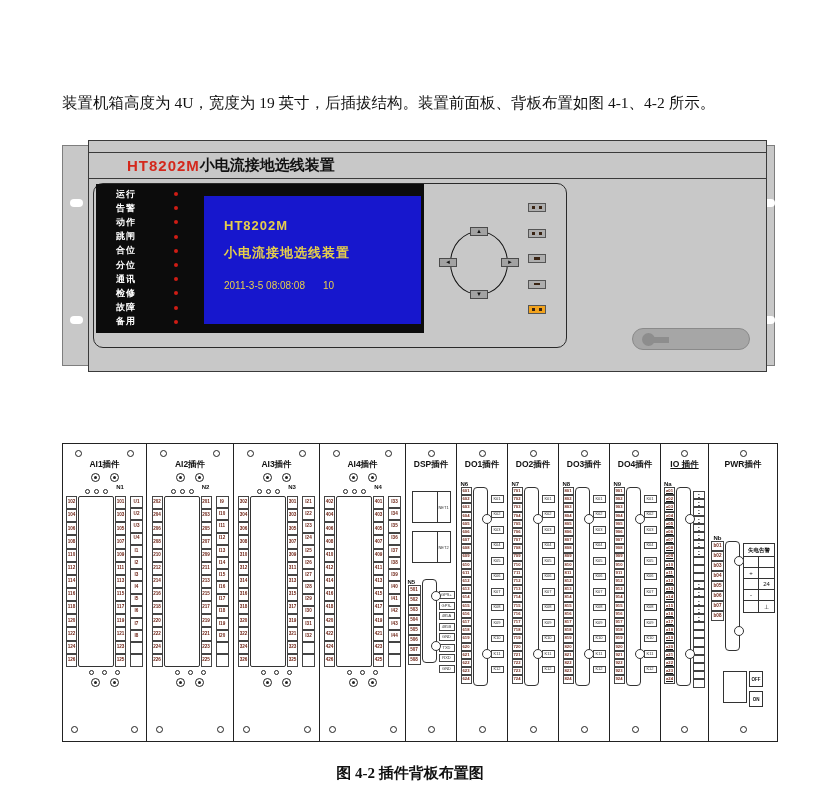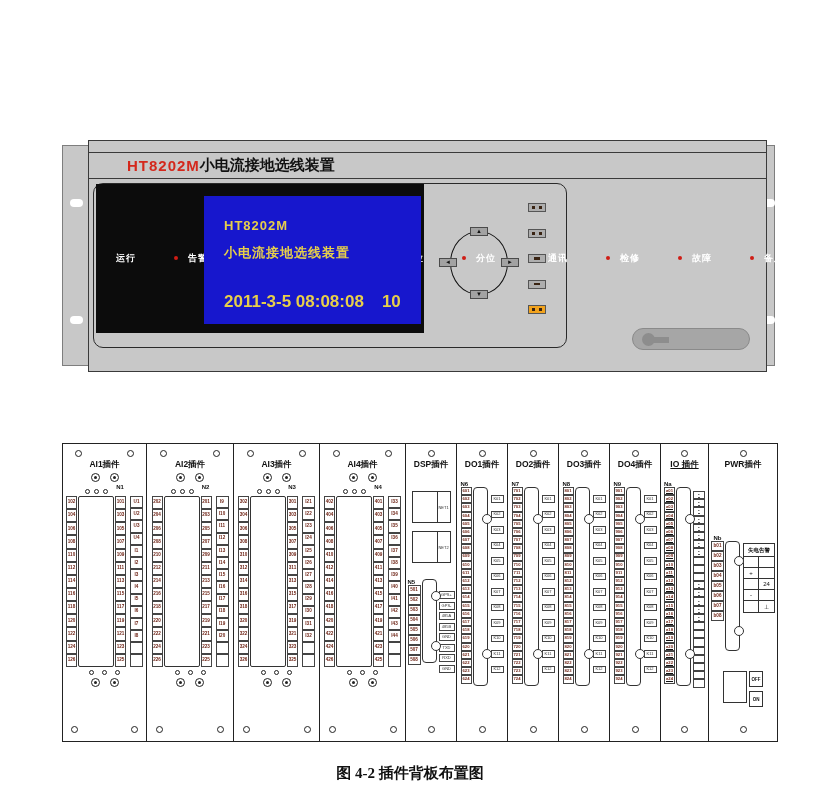--- a/index.html
+++ b/index.html
@@ -31,29 +31,29 @@
   .band-title { position:absolute; left:0; right:0; top:12px; height:26px; border-bottom:1px solid #3a3a3a;
                 display:flex; align-items:center; padding-left:38px; font-size:15px; font-weight:700; }
   .brand { letter-spacing:1px; }
   .band-company { position:absolute; left:0; right:0; top:207px; height:18px; border-top:1px solid #3a3a3a;
                   border-bottom:1px solid #3a3a3a; display:flex; align-items:center; padding-left:22px;
                   font-size:14px; font-weight:700; color:#1c1c1c; }
   .ctrl-outline { position:absolute; left:4px; top:42px; width:474px; height:165px;
                   border:1px solid #2a2a2a; border-radius:10px; }
   .blackpanel { position:absolute; left:7px; top:43px; width:328px; height:149px; background:#0c0c0c; }
   #led-rows { position:absolute; left:10px; top:3px; width:95px; height:142px;
-              display:flex; flex-direction:row; justify-content:space-around; }
+              display:flex; flex-direction:column; justify-content:space-around; }
   .ledrow { display:flex; align-items:center; }
   .ledlbl { width:60px; padding-left:10px; color:#ffffff; font-size:9px; font-weight:700; letter-spacing:1px; white-space:nowrap; }
   .leddot { width:4px; height:4px; border-radius:50%; margin-left:8px; }
   .screen { position:absolute; left:108px; top:12px; width:217px; height:128px; }
   .lcdline { position:absolute; left:20px; font-weight:700; font-size:13px; letter-spacing:1px; white-space:nowrap; }
   .lcd1 { top:22px; }
   .lcd2 { top:48px; }
-  .lcd-bottom { position:absolute; left:20px; top:96px; display:flex; font-weight:700; font-size:17px; }
+  .lcd-bottom { position:absolute; left:20px; top:84px; display:flex; font-weight:400; font-size:10px; }
   .lcd-code { margin-left:18px; }
 
   .keypad-ring { position:absolute; left:361px; top:90px; width:58px; height:64px;
                  border:1.5px solid #111; border-radius:50%; }
   .kbtn { position:absolute; width:18px; height:9px; background:#a2a2a2; border:1px solid #4a4a4a;
           font-size:6px; line-height:7px; text-align:center; color:#111; overflow:hidden; }
   .kb-up { left:381px; top:86px; } .kb-down { left:381px; top:149px; }
   .kb-left { left:350px; top:117px; } .kb-right { left:412px; top:117px; }
 
   #side-buttons { position:absolute; left:439px; top:62px; height:111px; display:flex;
@@ -135,20 +135,21 @@
   .swbox { width:14px; height:16px; border:1px solid #333; background:#fff; font-size:4.5px;
            font-weight:700; display:flex; align-items:center; justify-content:center; }
   .botc { margin-top:auto; margin-bottom:8px; }
 </style>
 </head>
 <body>
 
 <div class="page">
 
 
+  <div class="para">装置机箱高度为 4U，宽度为 19 英寸，后插拔结构。装置前面板、背板布置如图 4-1、4-2 所示。</div>
 
   <div id="front">
     <div class="ear ear-left">
       <span class="eslot s1"></span>
       <span class="eslot s2"></span>
     </div>
     <div class="ear ear-right">
       <span class="eslot s1"></span>
       <span class="eslot s2"></span>
     </div>

